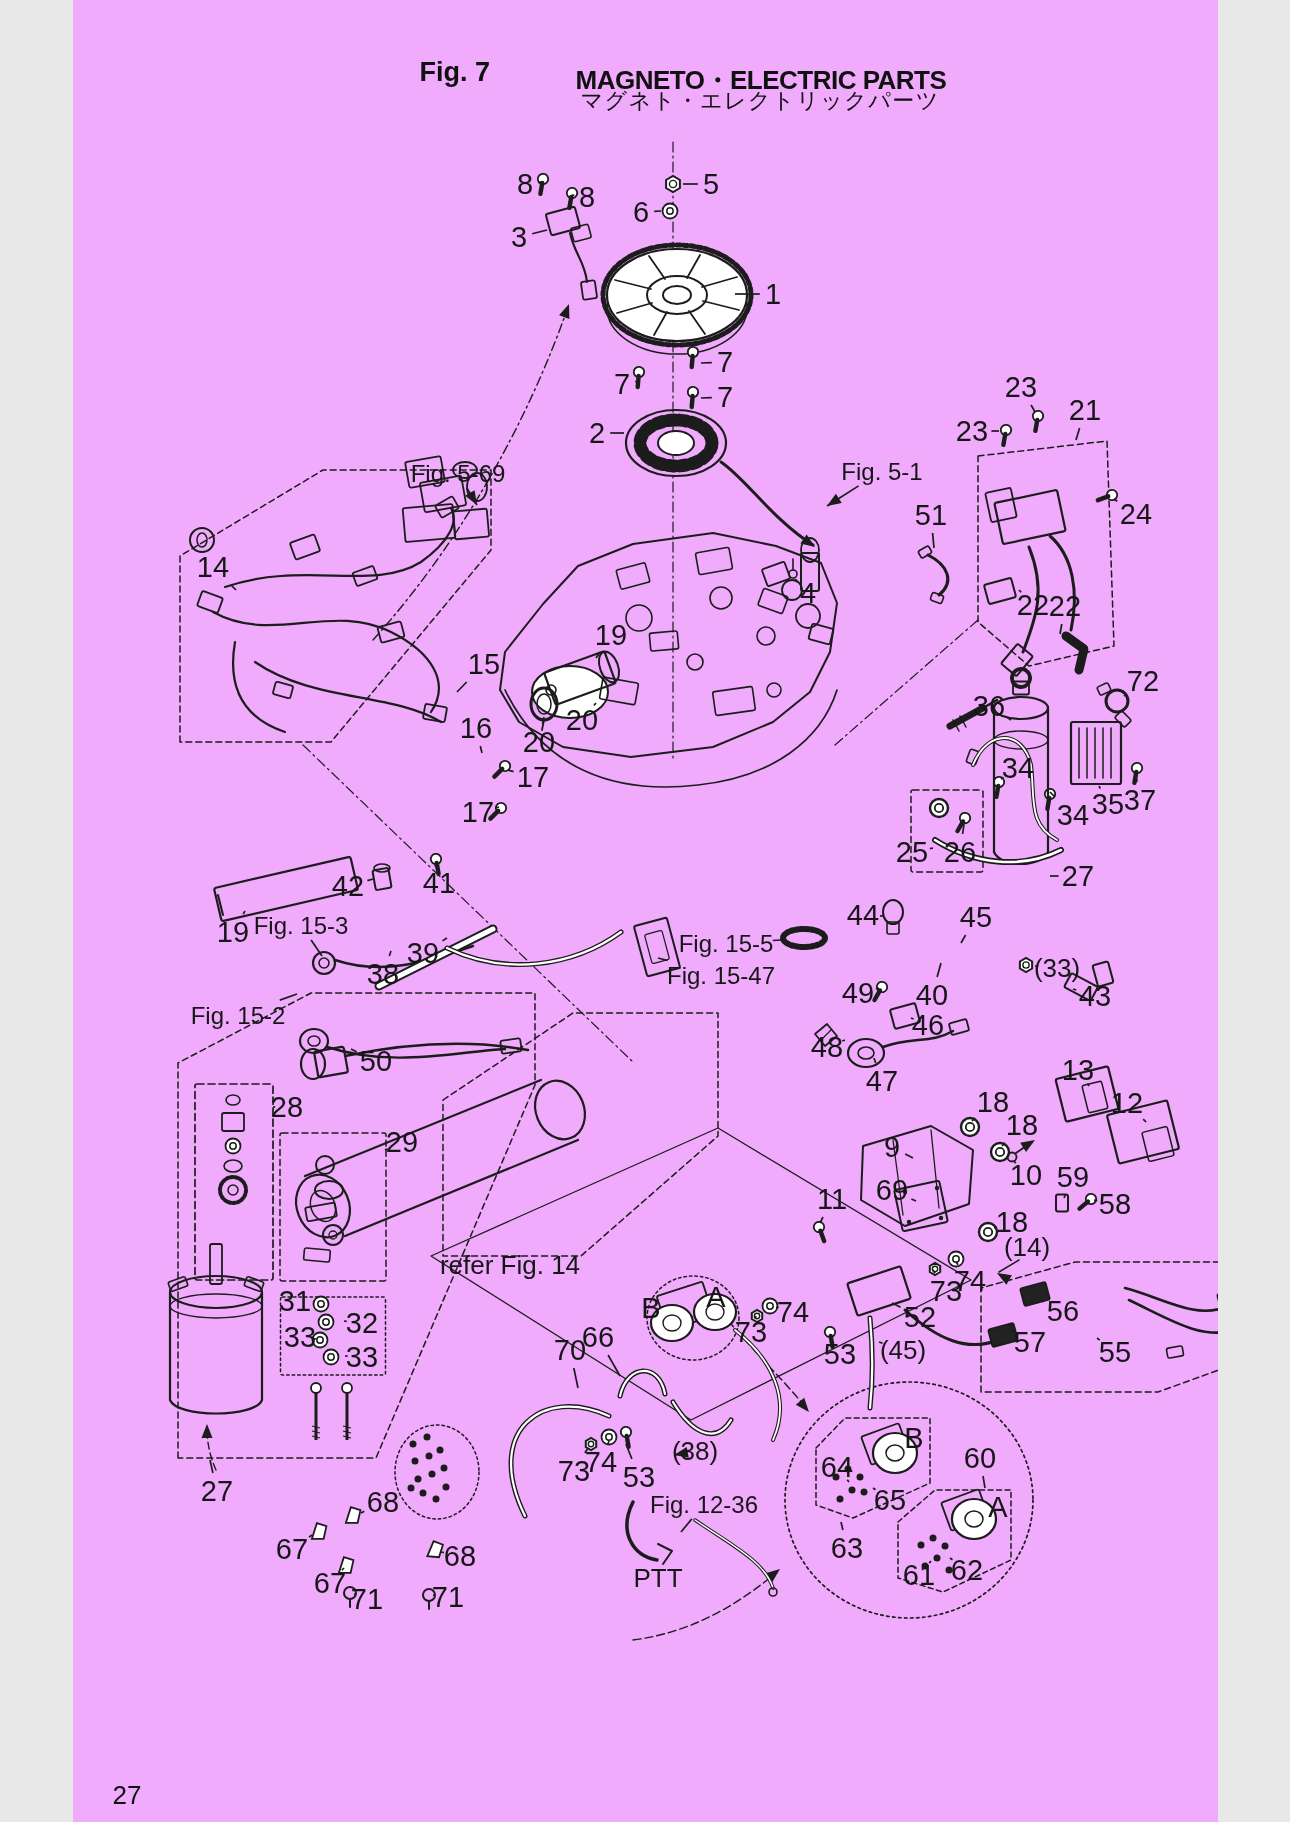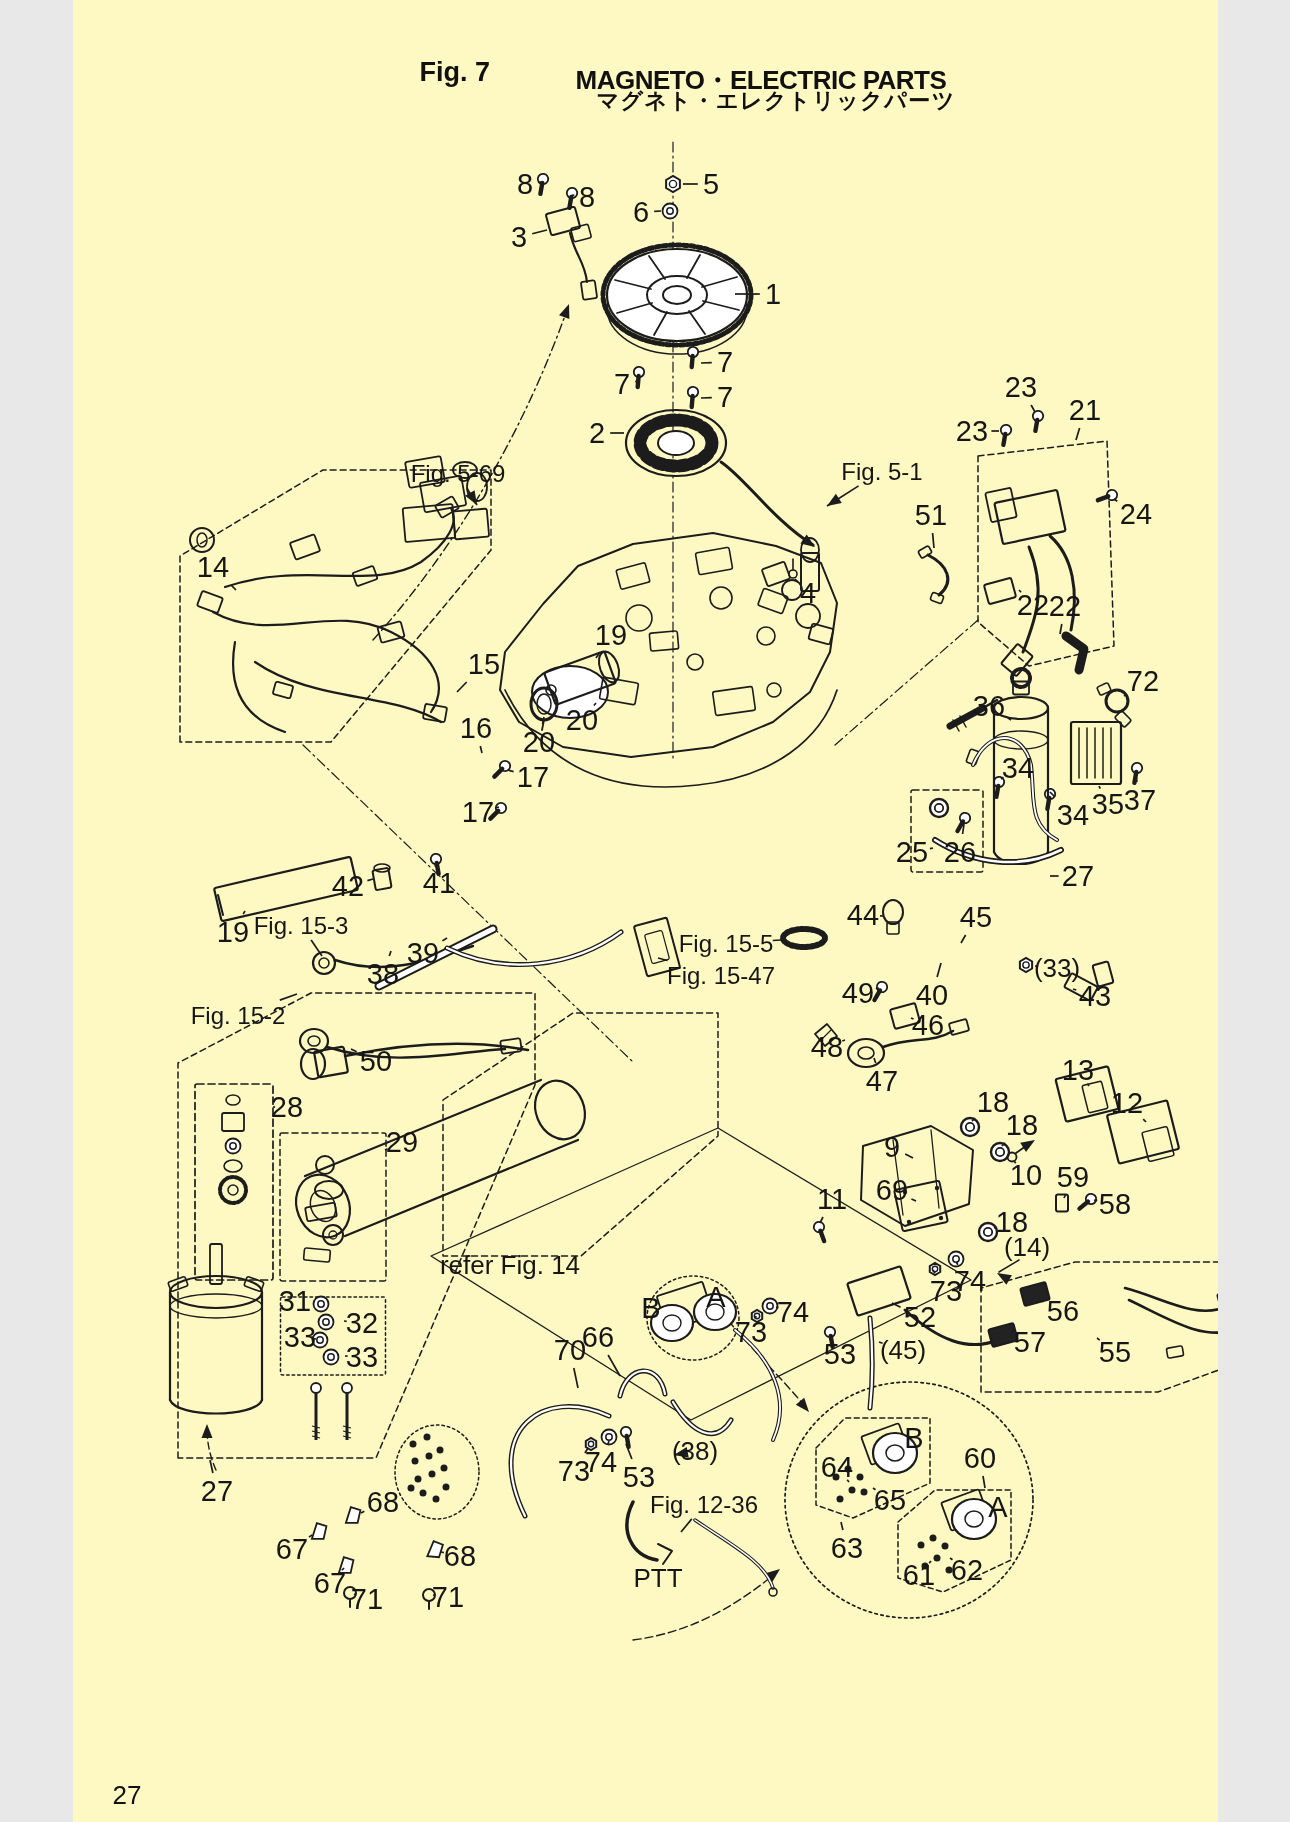--- a/index.html
+++ b/index.html
@@ -1,21 +1,21 @@
 <!DOCTYPE html>
 <html><head>
 <meta charset="utf-8">
 <style>
   html,body{margin:0;padding:0;background:#e8e8e8;}
-  #page{position:relative;width:1106px;height:1822px;background:#fef9c3;margin:0 auto;
+  #page{position:relative;width:1106px;height:1822px;background:#f0abfc;margin:0 auto;
         font-family:"Liberation Sans",sans-serif;overflow:hidden;padding-left:39px;}
   .hdr{position:absolute;color:#111;white-space:nowrap;}
   #hdr-fig{left:347px;top:57px;font-size:27px;font-weight:bold;}
   #hdr-title{left:503px;top:55px;font-size:26px;font-weight:bold;letter-spacing:-0.5px;margin-top:8px;}
-  #hdr-sub{left:524px;top:86px;font-size:22px;font-weight:bold;letter-spacing:1.5px;}
+  #hdr-sub{left:508px;top:86px;font-size:22px;font-weight:normal;letter-spacing:1.5px;}
   #page-num{position:absolute;left:40px;top:1780px;font-size:26px;color:#111;}
   svg{position:absolute;left:0;top:0;}
   text{font-family:"Liberation Sans","DejaVu Sans",sans-serif;fill:#161616;}
 </style>
 </head>
 <body>
 
 <div id="page">
   <div class="hdr" id="hdr-fig">Fig. 7</div>
   <div class="hdr" id="hdr-title">MAGNETO・ELECTRIC PARTS</div>

